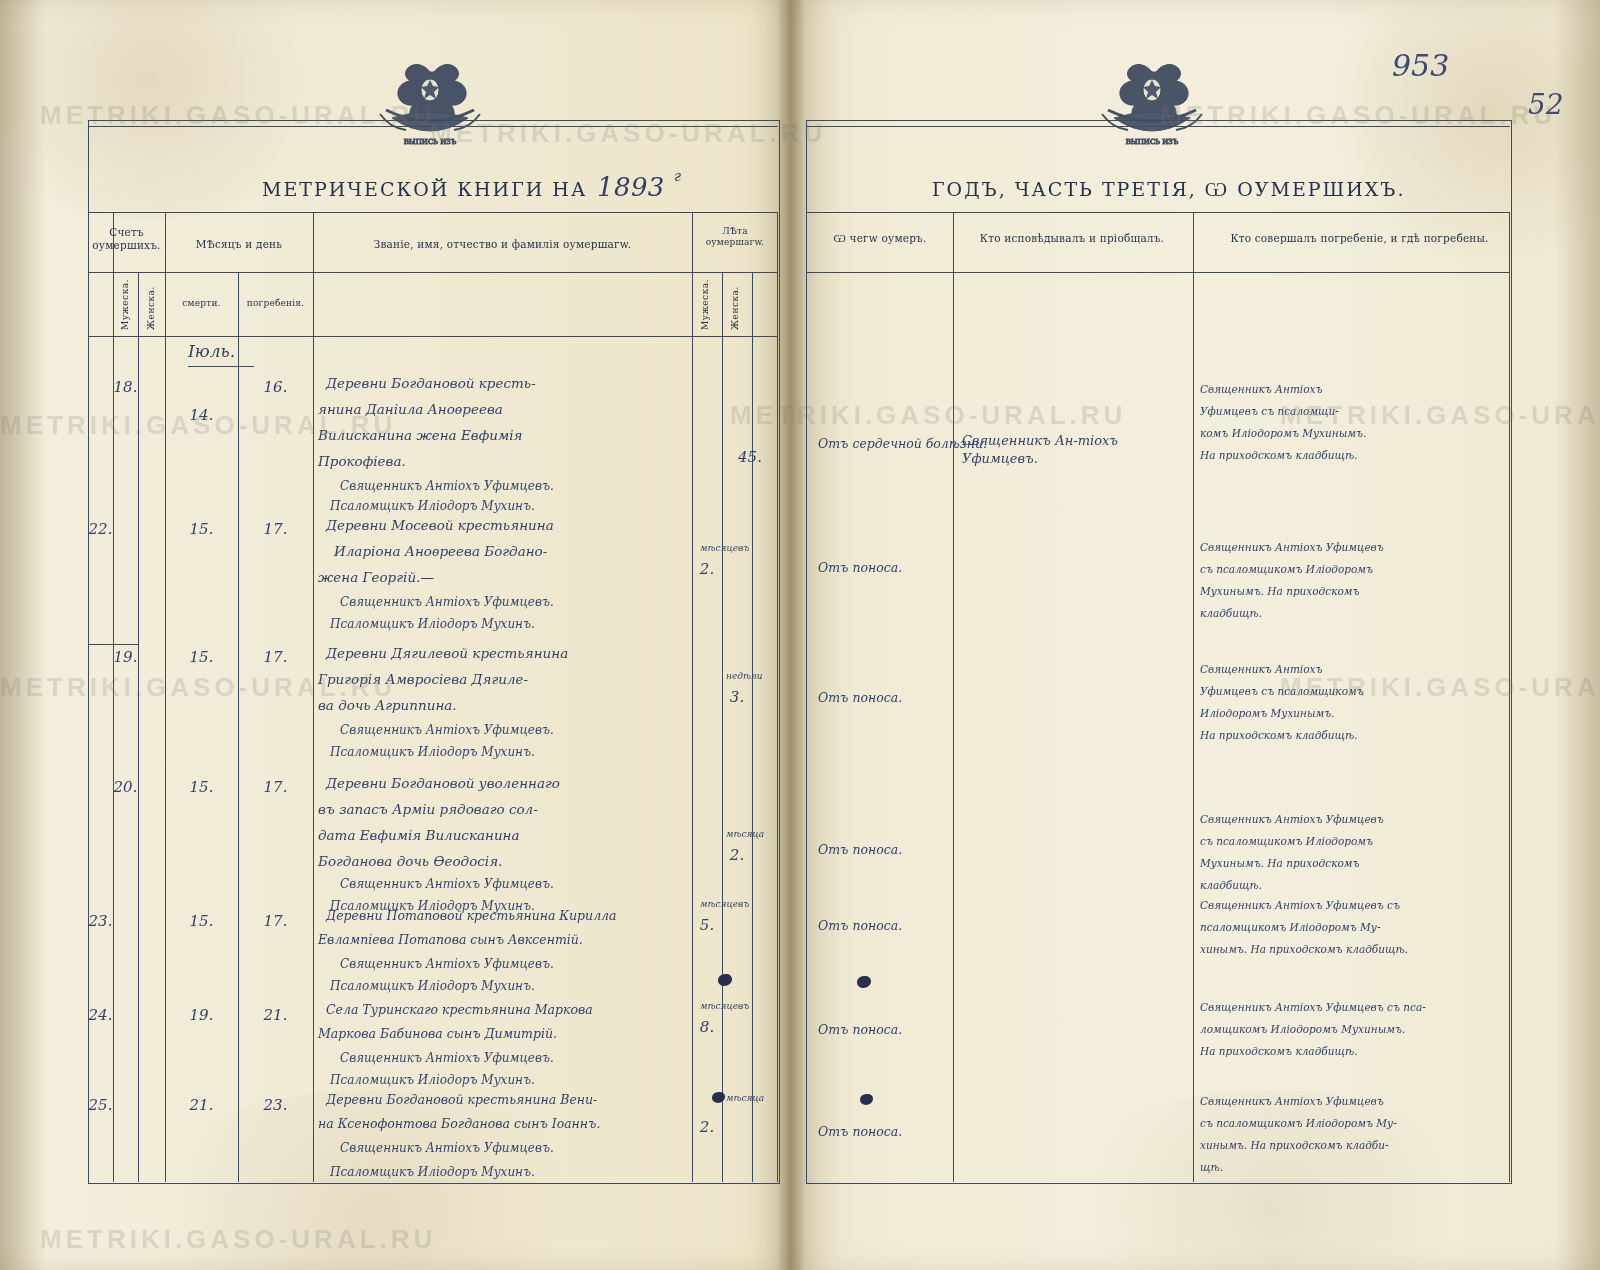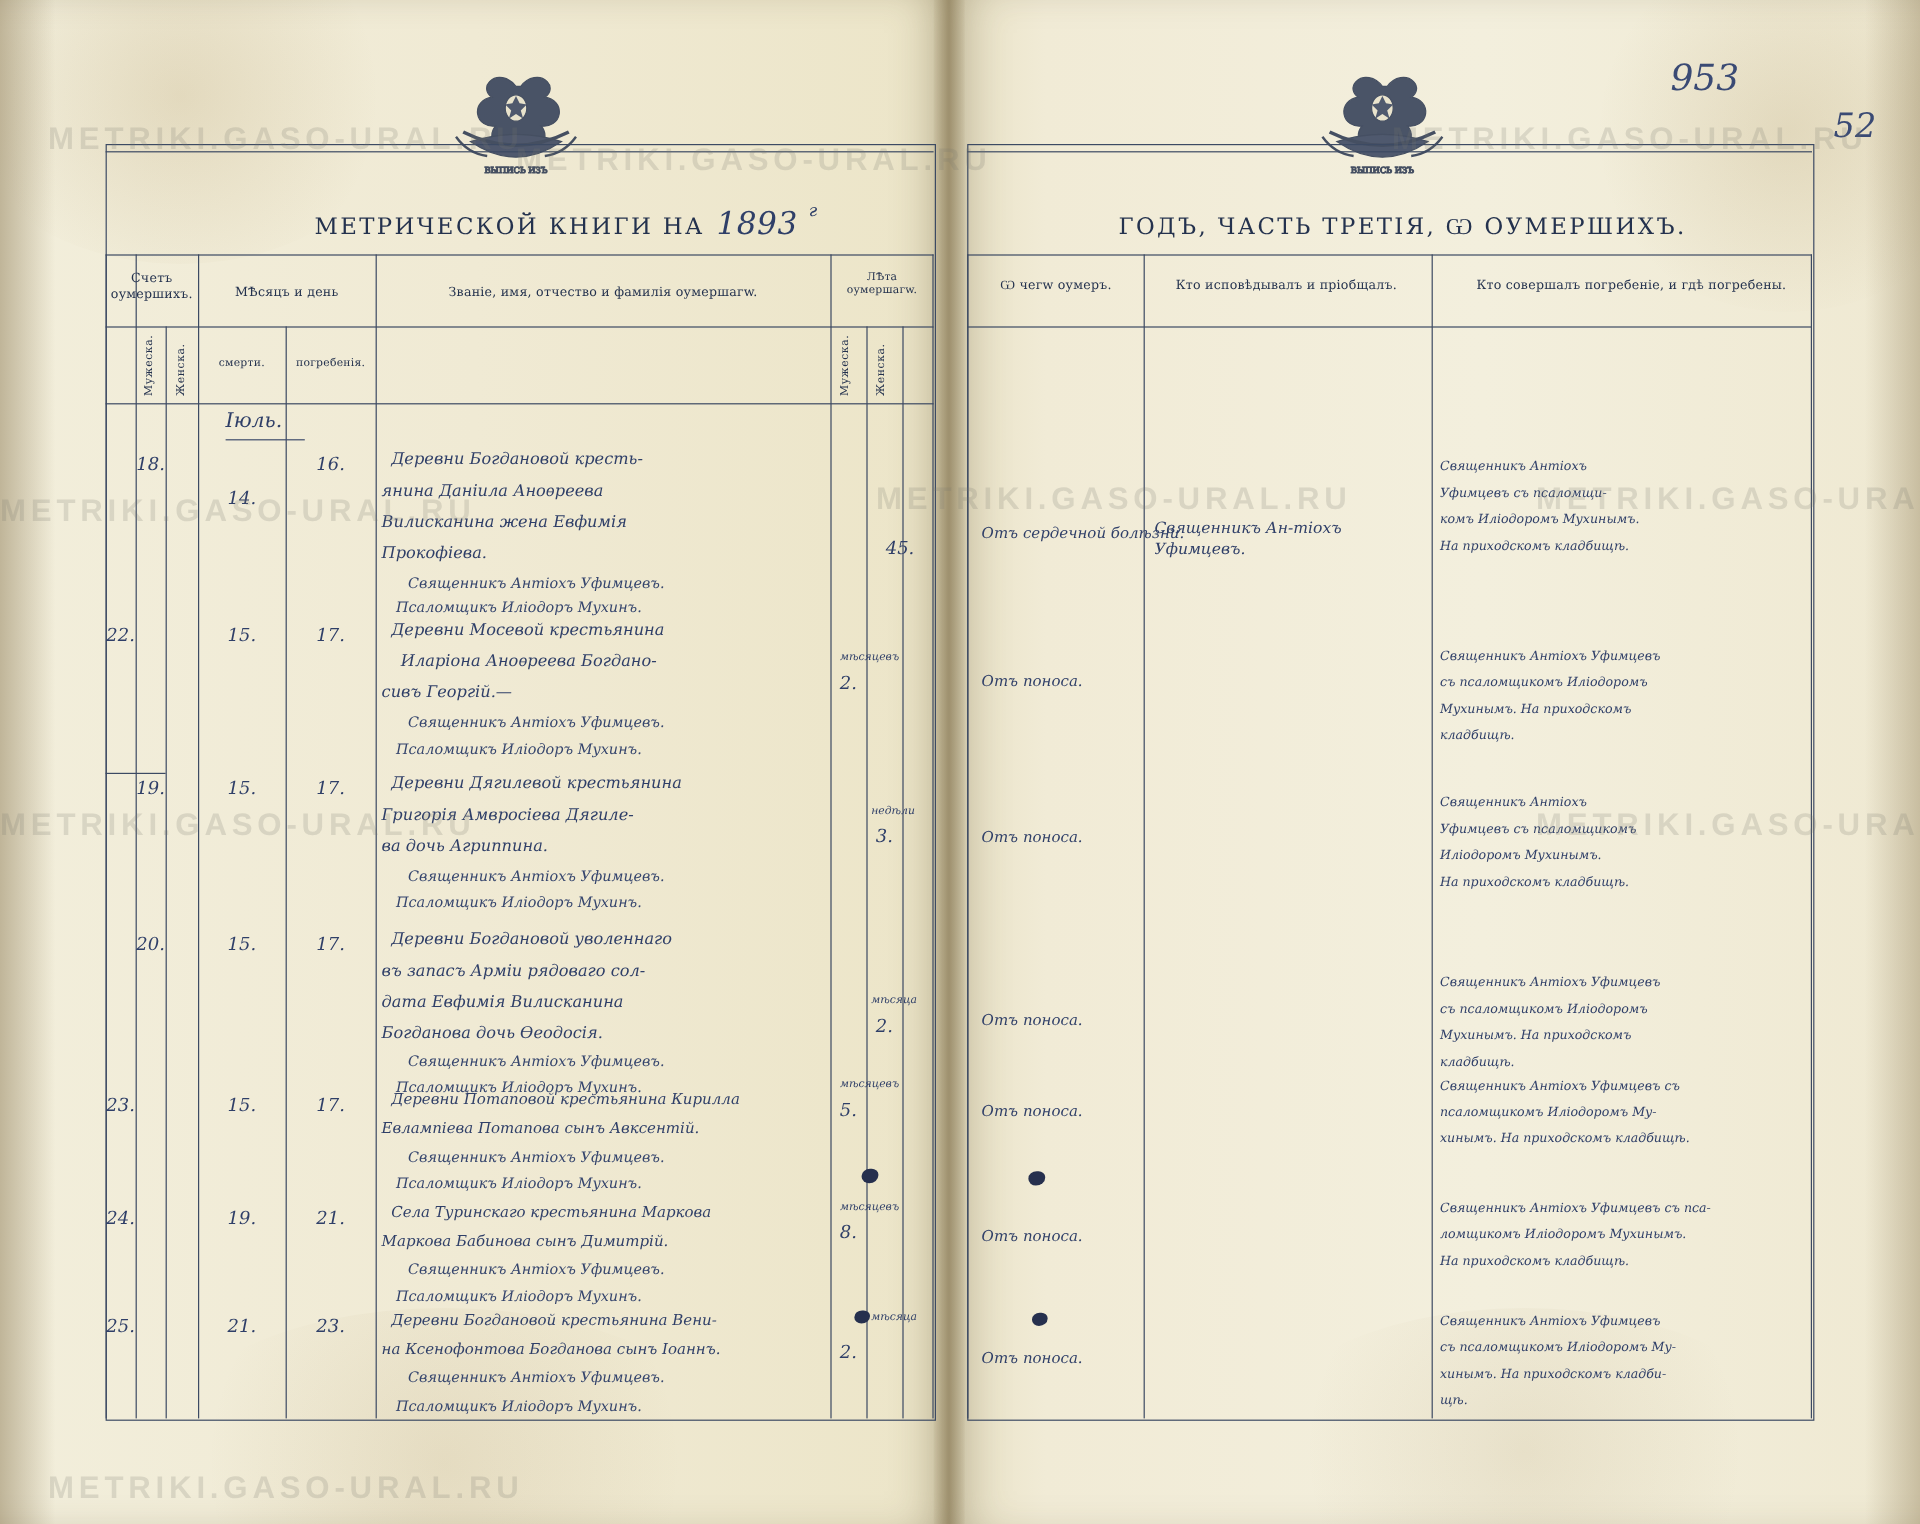--- a/index.html
+++ b/index.html
@@ -241,21 +241,21 @@
   <div class="cellh tiny" style="left:1200px;top:382px;">Священникъ Антіохъ</div>
   <div class="cellh tiny" style="left:1200px;top:404px;">Уфимцевъ съ псаломщи-</div>
   <div class="cellh tiny" style="left:1200px;top:426px;">комъ Иліодоромъ Мухинымъ.</div>
   <div class="cellh tiny" style="left:1200px;top:448px;">На приходскомъ кладбищѣ.</div>
 
   <div class="num" style="left:88px;top:520px;width:25px;">22.</div>
   <div class="num" style="left:165px;top:520px;width:73px;">15.</div>
   <div class="num" style="left:238px;top:520px;width:75px;">17.</div>
   <div class="cellh" style="left:326px;top:516px;">Деревни Мосевой крестьянина</div>
   <div class="cellh" style="left:334px;top:542px;">Иларіона Аноѳреева Богдано-</div>
-  <div class="cellh" style="left:318px;top:568px;">сивъ Георгій.—</div>
+  <div class="cellh" style="left:318px;top:568px;">жена Георгій.—</div>
   <div class="cellh sig" style="left:340px;top:594px;">Священникъ Антіохъ Уфимцевъ.</div>
   <div class="cellh sig" style="left:330px;top:616px;">Псаломщикъ Иліодоръ Мухинъ.</div>
   <div class="cellh" style="left:700px;top:542px;font-size:9px;">мѣсяцевъ</div>
   <div class="num" style="left:692px;top:560px;width:30px;">2.</div>
   <div class="num" style="left:752px;top:586px;width:25px;font-size:11px;"></div>
   <div class="cellh" style="left:818px;top:560px;font-size:12.5px;">Отъ поноса.</div>
   <div class="cellh tiny" style="left:1200px;top:540px;">Священникъ Антіохъ Уфимцевъ</div>
   <div class="cellh tiny" style="left:1200px;top:562px;">съ псаломщикомъ Иліодоромъ</div>
   <div class="cellh tiny" style="left:1200px;top:584px;">Мухинымъ. На приходскомъ</div>
   <div class="cellh tiny" style="left:1200px;top:606px;">кладбищѣ.</div>

